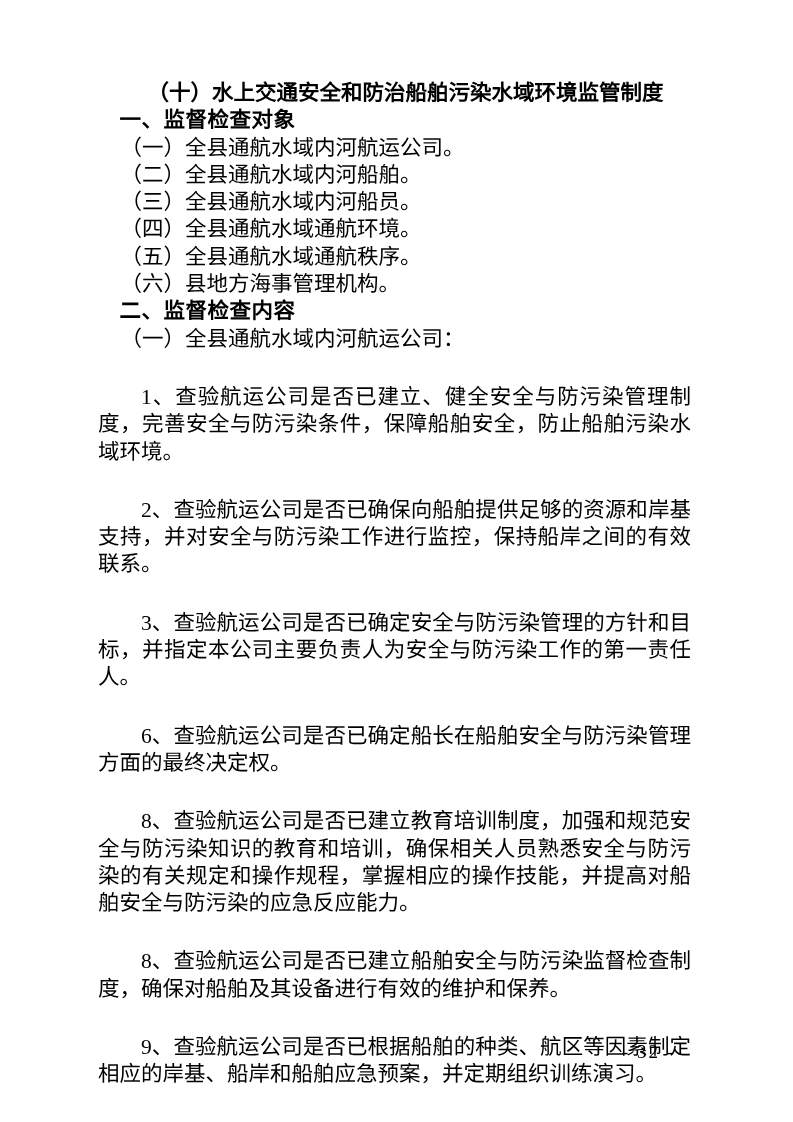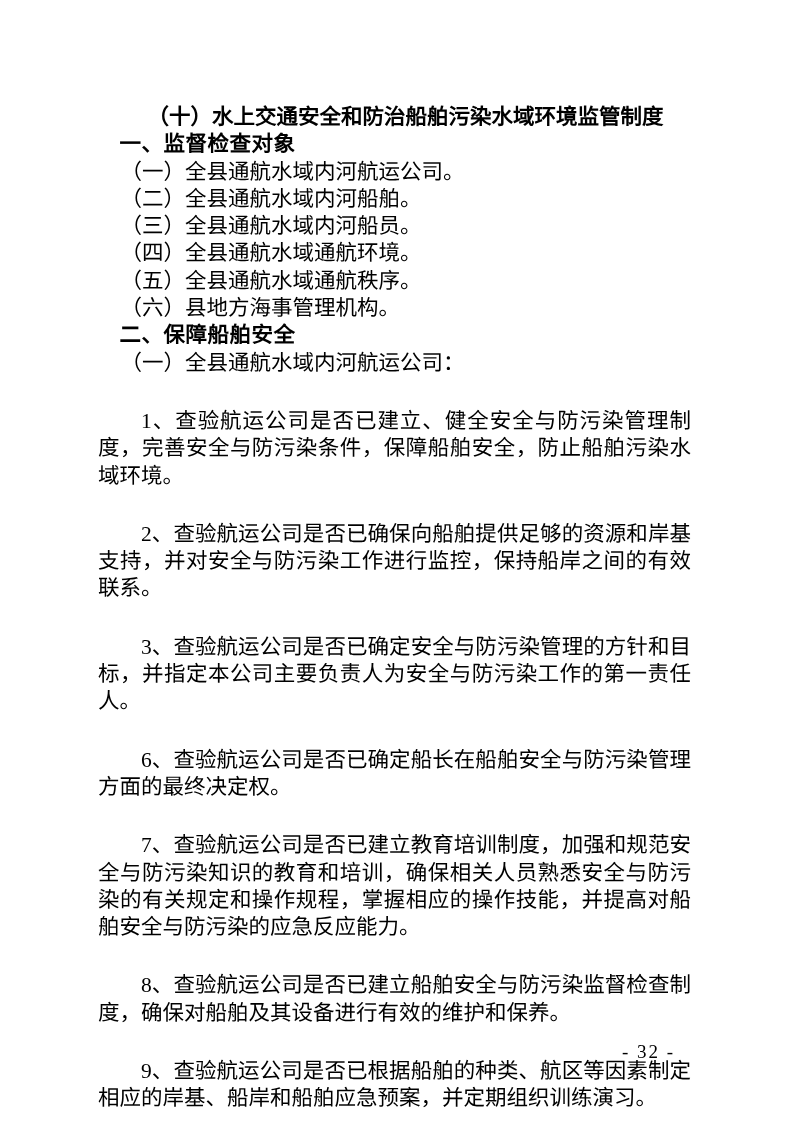--- a/index.html
+++ b/index.html
@@ -12,21 +12,21 @@
     width: 793px;
     height: 1122px;
     background: #ffffff;
     color: #000000;
     overflow: hidden;
     font-family: "Liberation Serif", "DejaVu Serif", serif;
   }
   .document-body {
     position: absolute;
     left: 98px;
-    top: 104px;
+    top: 80px;
     width: 593px;
     font-size: 21.5px;
     line-height: 27.3px;
     text-align: justify;
     text-justify: inter-ideograph;
   }
   .para {
     margin: 0;
     padding: 0;
     word-break: break-all;
@@ -68,24 +68,24 @@
   <div class="document-body">
 
   <p class="para title">（十）水上交通安全和防治船舶污染水域环境监管制度</p>
       <p class="para heading">一、监督检查对象</p>
       <p class="para item">（一）全县通航水域内河航运公司。</p>
       <p class="para item">（二）全县通航水域内河船舶。</p>
       <p class="para item">（三）全县通航水域内河船员。</p>
       <p class="para item">（四）全县通航水域通航环境。</p>
       <p class="para item">（五）全县通航水域通航秩序。</p>
       <p class="para item">（六）县地方海事管理机构。</p>
-      <p class="para heading">二、保障船舶安全</p>
+      <p class="para heading">二、监督检查内容</p>
       <p class="para item">（一）全县通航水域内河航运公司：</p>
       <p class="para body">1、查验航运公司是否已建立、健全安全与防污染管理制度，完善安全与防污染条件，保障船舶安全，防止船舶污染水域环境。</p>
       <p class="para body">2、查验航运公司是否已确保向船舶提供足够的资源和岸基支持，并对安全与防污染工作进行监控，保持船岸之间的有效联系。</p>
       <p class="para body">3、查验航运公司是否已确定安全与防污染管理的方针和目标，并指定本公司主要负责人为安全与防污染工作的第一责任人。</p>
       <p class="para body">6、查验航运公司是否已确定船长在船舶安全与防污染管理方面的最终决定权。</p>
-      <p class="para body">7、查验航运公司是否已建立教育培训制度，加强和规范安全与防污染知识的教育和培训，确保相关人员熟悉安全与防污染的有关规定和操作规程，掌握相应的操作技能，并提高对船舶安全与防污染的应急反应能力。</p>
+      <p class="para body">8、查验航运公司是否已建立教育培训制度，加强和规范安全与防污染知识的教育和培训，确保相关人员熟悉安全与防污染的有关规定和操作规程，掌握相应的操作技能，并提高对船舶安全与防污染的应急反应能力。</p>
       <p class="para body">8、查验航运公司是否已建立船舶安全与防污染监督检查制度，确保对船舶及其设备进行有效的维护和保养。</p>
       <p class="para body">9、查验航运公司是否已根据船舶的种类、航区等因素制定相应的岸基、船岸和船舶应急预案，并定期组织训练演习。</p>
     </div>
   <div class="page-number">- 32 -</div>
 </div>
 
 </body></html>

